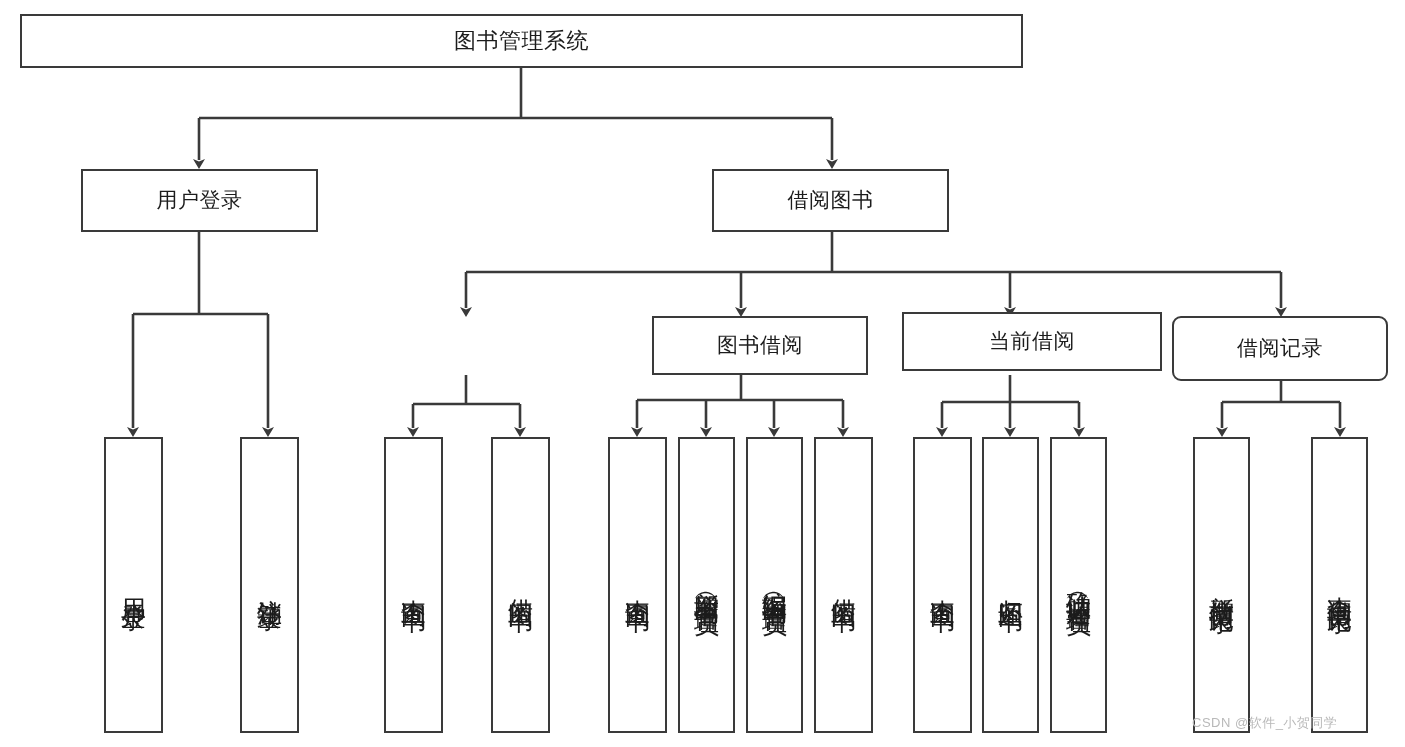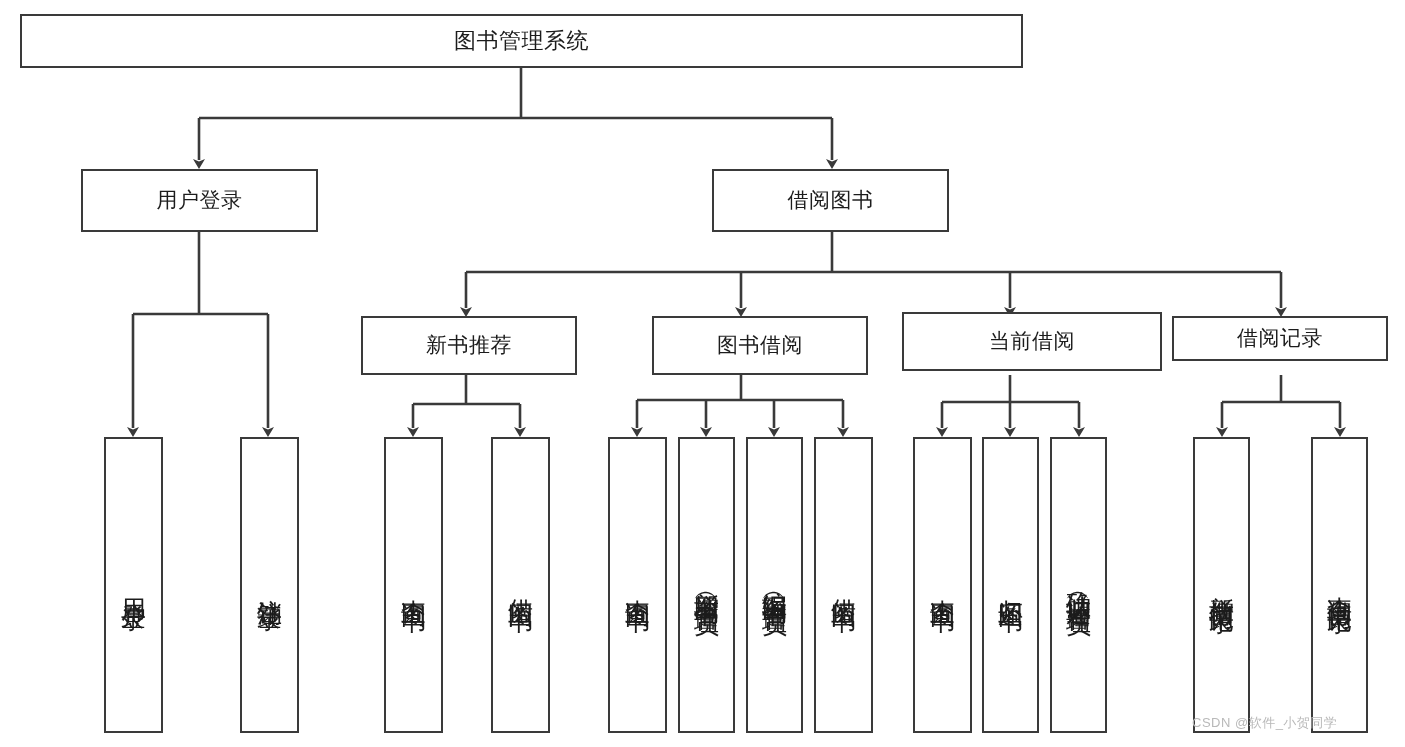--- a/index.html
+++ b/index.html
@@ -129,30 +129,27 @@
     <span class="label">图书管理系统</span>
   </div>
 
   <div class="node h" style="left:81px; top:169px; width:237px; height:63px;">
     <span class="label">用户登录</span>
   </div>
   <div class="node h" style="left:712px; top:169px; width:237px; height:63px;">
     <span class="label">借阅图书</span>
   </div>
 
-  <div class="node h" style="left:361px; top:316px; width:216px; height:59px;">
-    <span class="label">新书推荐</span>
-  </div>
   <div class="node h" style="left:652px; top:316px; width:216px; height:59px;">
     <span class="label">图书借阅</span>
   </div>
   <div class="node h" style="left:902px; top:312px; width:260px; height:59px;">
     <span class="label">当前借阅</span>
   </div>
-  <div class="node h" style="left:1172px; top:316px; width:216px; height:45px;">
+  <div class="node h" style="left:1172px; top:316px; width:216px; height:65px;border-radius:9px;">
     <span class="label">借阅记录</span>
   </div>
 
   <div class="node v" style="left:104px; top:437px; width:59px; height:296px;">
     <span class="label">用户登录</span>
   </div>
   <div class="node v" style="left:240px; top:437px; width:59px; height:296px;">
     <span class="label">注销登录</span>
   </div>
 

